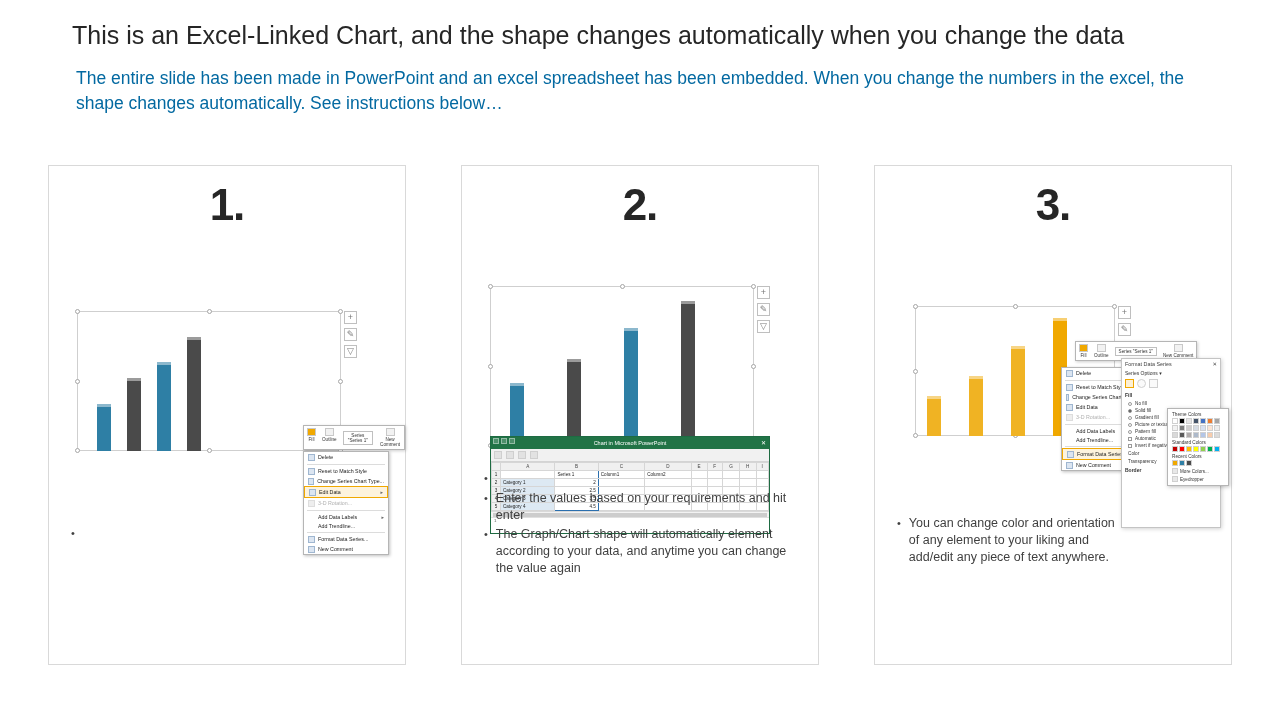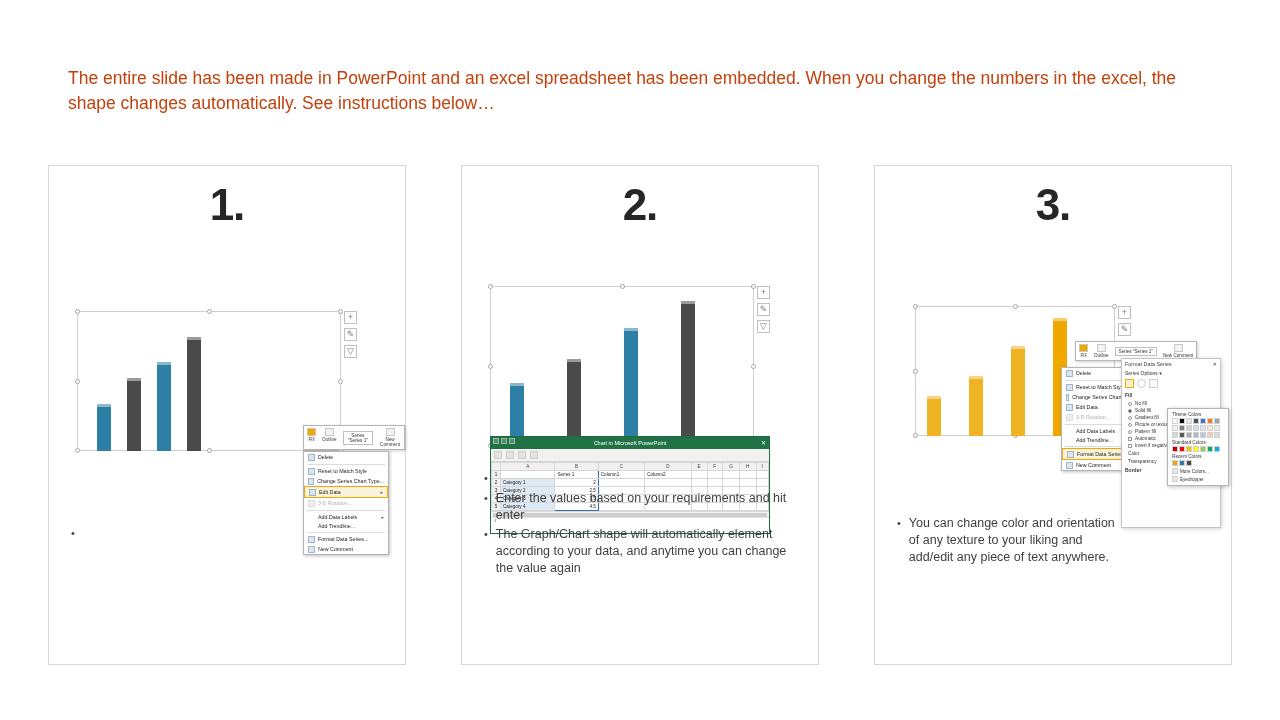--- a/index.html
+++ b/index.html
@@ -11,22 +11,22 @@
     overflow: hidden;
   }
   .slide { position: relative; width: 1280px; height: 720px; background: #fff; }
 
   .title {
     position: absolute; left: 72px; top: 20px; width: 1140px;
     font-size: 25px; color: #262626; line-height: 1.25;
     font-weight: 400;
   }
   .subtitle {
-    position: absolute; left: 68px; top: 66px; width: 1130px;
-    font-size: 17.5px; color: #c2410c; line-height: 1.45; font-weight: 400;
+    position: absolute; left: 76px; top: 66px; width: 1130px;
+    font-size: 17.5px; color: #0369a1; line-height: 1.45; font-weight: 400;
   }
 
   .cards { position: absolute; left: 48px; top: 165px; width: 1184px; height: 500px;
            display: flex; justify-content: space-between; }
   .card { width: 358px; height: 500px; border: 1px solid #d9d9d9; background: #fff;
           position: relative; }
   .card-num { position: absolute; top: 14px; left: 0; width: 100%; text-align: center;
               font-size: 44px; font-weight: bold; color: #262626; letter-spacing: -1px; }
 
   .visual { position: absolute; top: 70px; left: 0; width: 100%; height: 300px; }
@@ -127,20 +127,21 @@
   .bullet .dot { font-size: 11px; line-height: 1.5; color: #3f3f3f; }
   .bullets.single { bottom: 120px; }
   .bullets.c2 { bottom: 84px; }
   .bullets.c3 { bottom: 95px; width: 220px; }
 </style>
 </head>
 <body>
 
 <div class="slide">
 
+  <div class="title">This is an Excel-Linked Chart, and the shape changes automatically when you change the data</div>
   <div class="subtitle">The entire slide has been made in PowerPoint and an excel spreadsheet has been embedded. When you change the numbers in the excel, the shape changes automatically. See instructions below…</div>
 
   <div class="cards">
 
     <div class="card">
       <div class="card-num">1.</div>
 
       <div class="visual">
 
         <div class="selframe" style="left:28px; top:75px; width:264px; height:140px;">
@@ -596,19 +597,19 @@
           <div class="cp-item">
             <span class="sw" style="background:#e8e8e8;"></span>
             <span>Eyedropper</span>
           </div>
         </div>
       </div>
 
       <div class="bullets c3">
         <div class="bullet">
           <span class="dot">•</span>
-          <span>You can change color and orientation of any texture to your liking and add/edit any piece of text anywhere.</span>
+          <span>You can change color and orientation of any element to your liking and add/edit any piece of text anywhere.</span>
         </div>
       </div>
     </div>
 
   </div>
 </div>
 
 </body></html>

